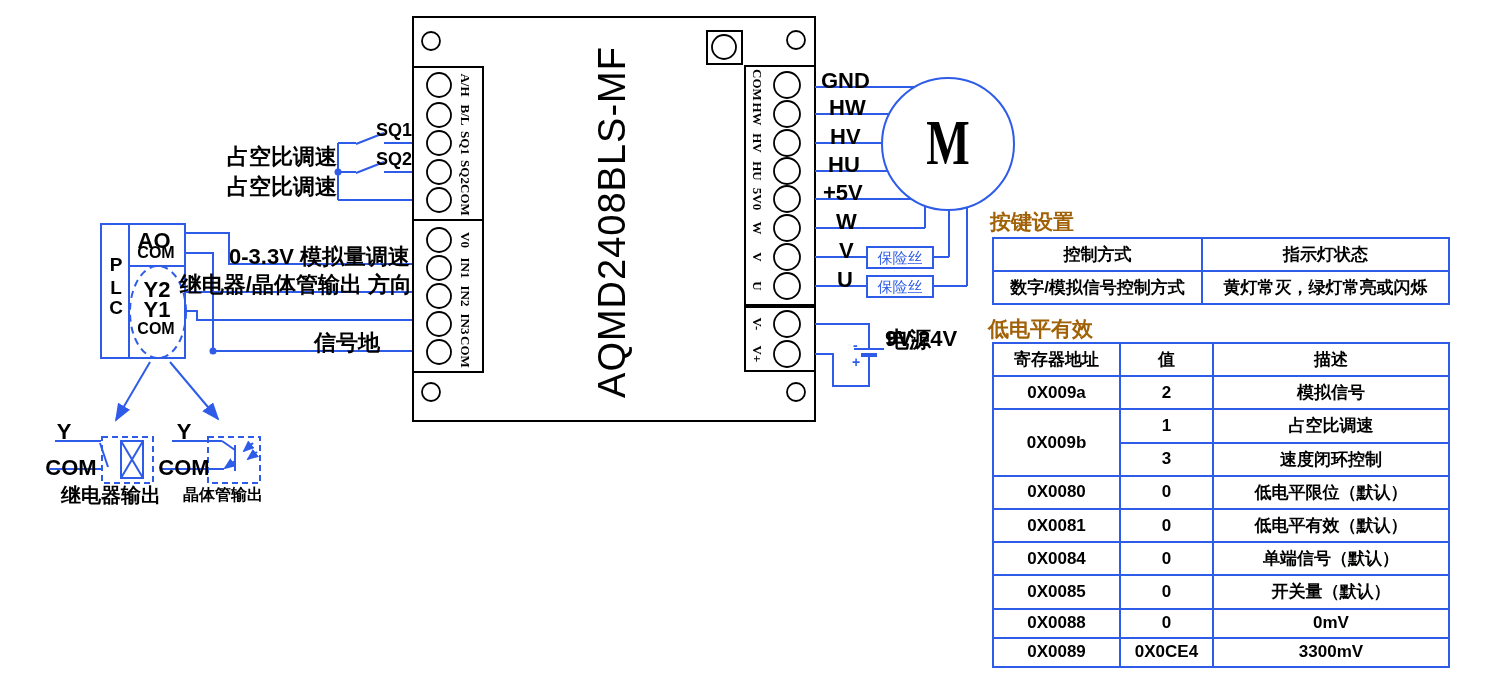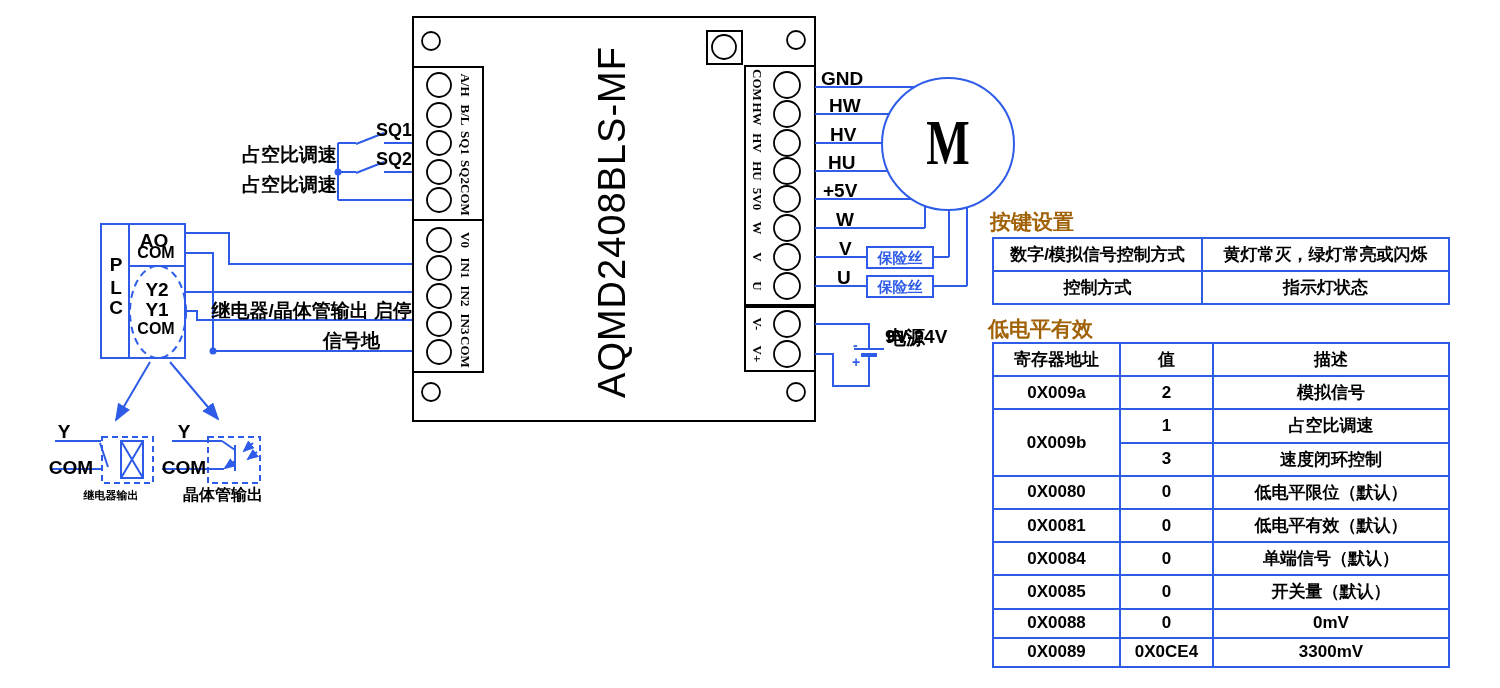--- a/index.html
+++ b/index.html
@@ -1,30 +1,30 @@
 <!DOCTYPE html>
 <html><head>
 <meta charset="utf-8">
 <style>
   html,body{margin:0;padding:0;background:#fff;}
   #stage{position:relative;width:1500px;height:688px;background:#fff;overflow:hidden;
          font-family:"Liberation Sans",sans-serif;}
   #wires{position:absolute;left:0;top:0;}
   .L{position:absolute;font-family:"Liberation Sans",sans-serif;font-weight:bold;
-     color:#000;white-space:nowrap;font-size:19px;line-height:1.1;}
+     color:#000;white-space:nowrap;font-size:22px;line-height:1.1;}
   .C{transform:translate(-50%,-50%);}
   .R{text-align:right;}
   .term{position:absolute;font-family:"Liberation Serif",serif;font-weight:bold;font-size:13px;
         color:#000;white-space:nowrap;transform:translate(-50%,-50%) rotate(90deg);}
   .model{position:absolute;left:612px;top:222px;font-size:38px;font-weight:normal;color:#000;
          white-space:nowrap;transform:translate(-50%,-50%) rotate(-90deg);letter-spacing:1px;}
   .motorM{position:absolute;left:948px;top:146px;font-family:"Liberation Serif",serif;
           font-size:64px;font-weight:bold;color:#000;transform:translate(-50%,-54%) scaleX(.72);}
   .fuse{position:absolute;width:66px;height:36px;line-height:21px;text-align:center;
-        color:#2e5ce8;font-weight:bold;font-size:15px;}
+        color:#2e5ce8;font-weight:normal;font-size:15px;}
   .ttl{position:absolute;font-size:21px;font-weight:bold;color:#a16207;}
   table.tbl{position:absolute;border-collapse:collapse;table-layout:fixed;background:#fff;}
   table.tbl td,table.tbl th{border:2px solid #2e5ce8;text-align:center;vertical-align:middle;
         font-family:"Liberation Sans",sans-serif;font-weight:bold;font-size:17px;color:#000;
         padding:0 2px;overflow:hidden;}
   td.mv{font-weight:normal;font-size:16px;}
   .sign{position:absolute;font-size:14px;font-weight:bold;color:#2e5ce8;}
 </style>
 </head>
 <body>
@@ -151,35 +151,36 @@
   <span class="term" style="left:757px;top:228px">W</span>
   <span class="term" style="left:757px;top:257px">V</span>
   <span class="term" style="left:757px;top:286px">U</span>
   <span class="term" style="left:757px;top:324px">V-</span>
   <span class="term" style="left:757px;top:354px">V+</span>
 
   <div class="L R" style="left:322px;top:121px;width:90px;font-size:18px">SQ1</div>
   <div class="L R" style="left:322px;top:150px;width:90px;font-size:18px">SQ2</div>
   <div class="L R" style="left:187px;top:145px;width:150px">占空比调速</div>
   <div class="L R" style="left:187px;top:175px;width:150px">占空比调速</div>
-  <div class="L R" style="left:162px;top:301px;width:250px">继电器/晶体管输出 启停</div>
+  <div class="L R" style="left:160px;top:245px;width:250px">0-3.3V 模拟量调速</div>
+  <div class="L R" style="left:162px;top:273px;width:250px">继电器/晶体管输出 方向</div>
   <div class="L R" style="left:230px;top:331px;width:150px">信号地</div>
 
   <div class="L C" style="left:116px;top:265px;font-size:19px">P</div>
   <div class="L C" style="left:116px;top:288px;font-size:19px">L</div>
   <div class="L C" style="left:116px;top:308px;font-size:19px">C</div>
   <div class="L C" style="left:154px;top:241px">AO</div>
   <div class="L C" style="left:156px;top:253px;font-size:16px">COM</div>
   <div class="L C" style="left:157px;top:290px">Y2</div>
   <div class="L C" style="left:157px;top:310px">Y1</div>
   <div class="L C" style="left:156px;top:329px;font-size:16px">COM</div>
 
   <div class="L C" style="left:64px;top:432px">Y</div>
   <div class="L C" style="left:71px;top:468px">COM</div>
-  <div class="L C" style="left:111px;top:495px;font-size:11px">继电器输出</div>
+  <div class="L C" style="left:111px;top:495px;font-size:20px">继电器输出</div>
   <div class="L C" style="left:184px;top:432px">Y</div>
   <div class="L C" style="left:184px;top:468px">COM</div>
   <div class="L C" style="left:223px;top:495px;font-size:16px">晶体管输出</div>
 
   <div class="motorM">M</div>
 
   <div class="L" style="left:821px;top:69px">GND</div>
   <div class="L" style="left:829px;top:96px">HW</div>
   <div class="L" style="left:830px;top:125px">HV</div>
   <div class="L" style="left:828px;top:153px">HU</div>
@@ -197,26 +198,26 @@
   <div class="L" style="left:887px;top:328px">电源</div>
 
   <div class="ttl" style="left:990px;top:208px">按键设置</div>
   <table class="tbl" style="left:992px;top:237px;width:456px;height:68px">
     <colgroup>
         <col style="width:209px">
         <col style="width:247px">
       </colgroup>
     <tbody>
         <tr>
+      <td>控制方式</td>
+      <td>指示灯状态</td>
+    </tr>
+    <tr>
       <td>数字/模拟信号控制方式</td>
       <td>黄灯常灭，绿灯常亮或闪烁</td>
-    </tr>
-    <tr>
-      <td>控制方式</td>
-      <td>指示灯状态</td>
     </tr>
   </tbody>
     </table>
 
   <div class="ttl" style="left:988px;top:315px">低电平有效</div>
   <table class="tbl" style="left:992px;top:342px;width:456px;height:326px">
     <colgroup>
         <col style="width:127px">
         <col style="width:93px">
         <col style="width:236px">

